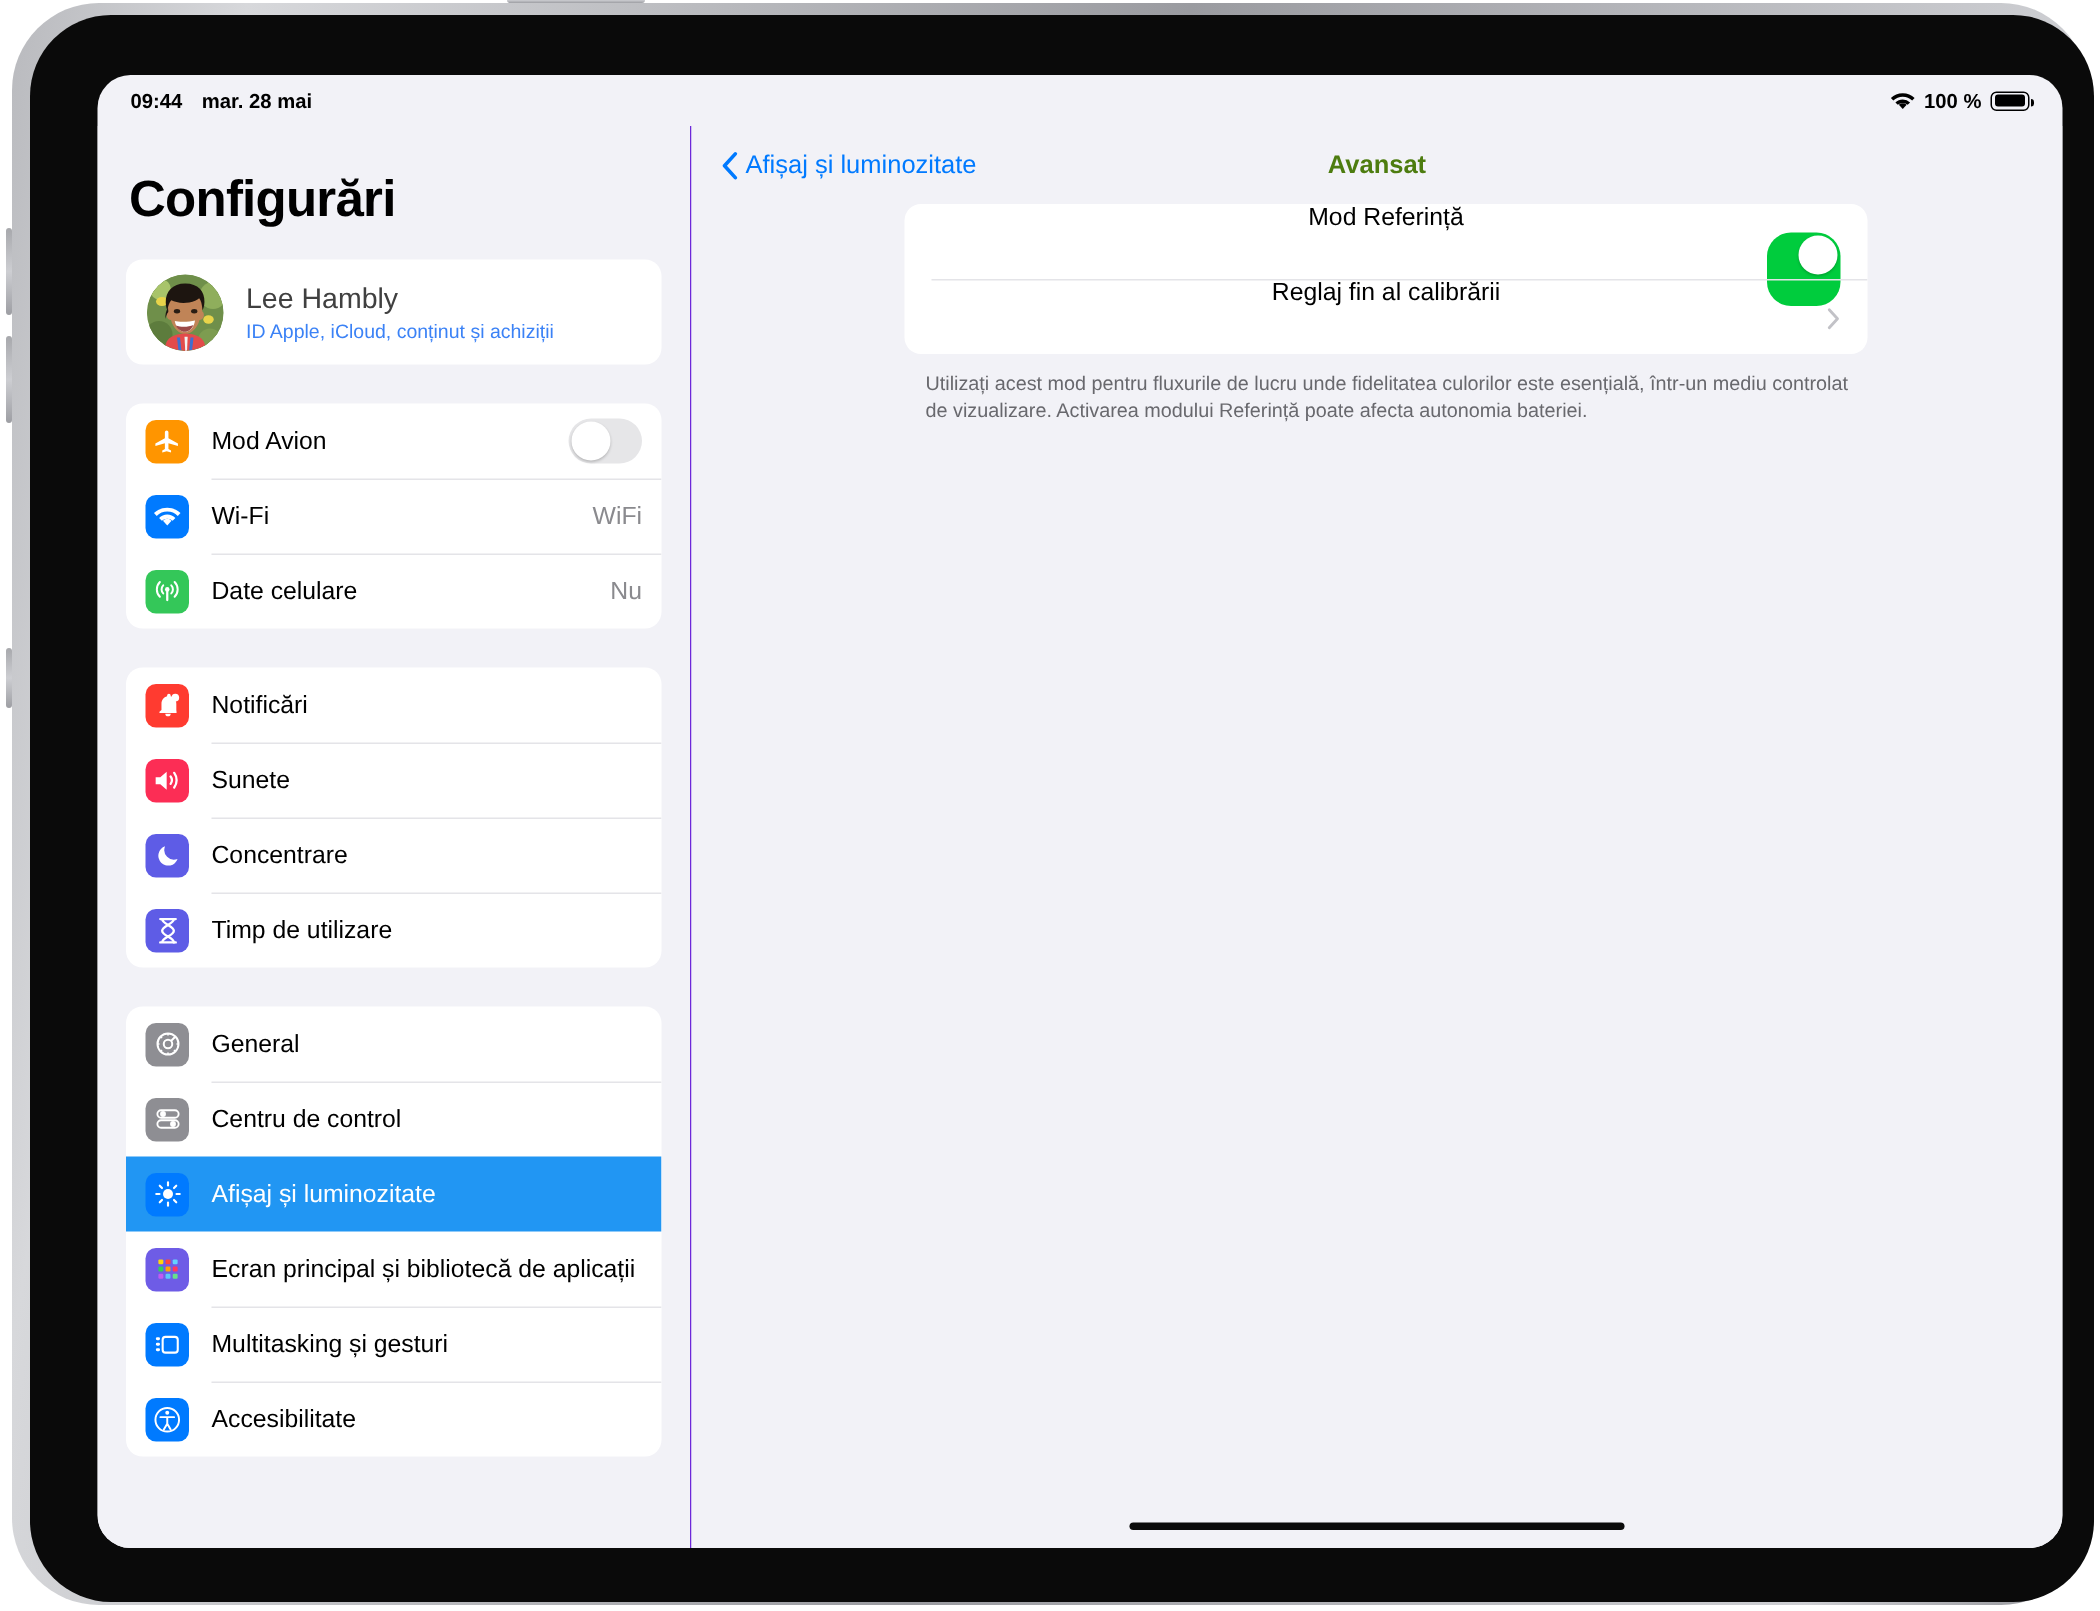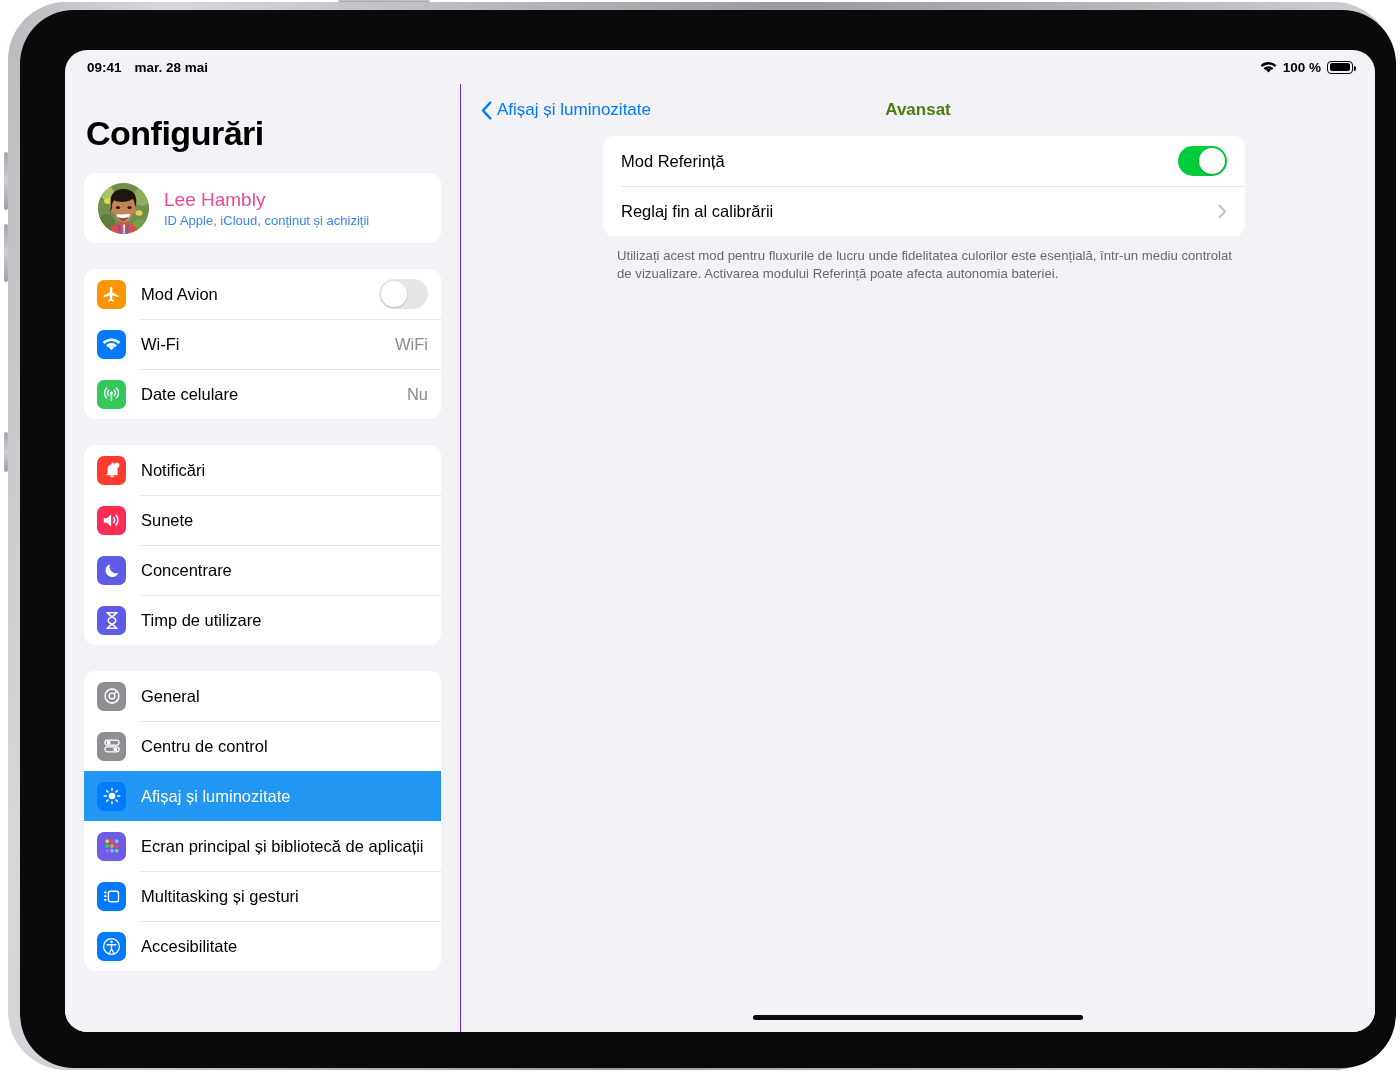--- a/index.html
+++ b/index.html
@@ -96,21 +96,21 @@
   .row.selected .row-label { color: #fff; }
 
   
   #account-card { display: flex; align-items: center; height: 70px; padding: 0 14px; }
   #avatar {
     width: 51px; height: 51px; border-radius: 50%;
     flex: 0 0 51px; margin-right: 15px; overflow: hidden;
     background: #7a9b54; position: relative;
   }
   #account-text { display: flex; flex-direction: column; gap: 2px; }
-  #account-name { font-size: 19px; color: #ec4899; }
+  #account-name { font-size: 19px; color: #404040; }
   #account-sub { font-size: 13px; color: #3b82f6; }
 
   
   .toggle { margin-left: auto; width: 49px; height: 30px; border-radius: 16px; position: relative; flex: 0 0 49px; }
   .toggle.off { background: #e6e6e8; }
   .toggle.on { background: #00cc3d; }
   .toggle .knob {
     position: absolute; top: 2px; width: 26px; height: 26px; border-radius: 50%;
     background: #fff; box-shadow: 0 1px 2px rgba(0,0,0,.22);
   }
@@ -127,21 +127,21 @@
     display: flex; align-items: center; gap: 5px;
     color: #007aff; font-size: 17px; cursor: pointer;
   }
   #nav-title {
     position: absolute; left: 0; right: 0; text-align: center;
     font-size: 17px; font-weight: bold; color: #4d7c0f; pointer-events: none;
   }
   #panel-wrap { padding: 0 46px 0 142px; }
   .pane-card { background: #fff; border-radius: 11px; overflow: hidden; max-width: 642px; }
   .pane-row {
-    display: flex; align-items: center; height: 50px; padding: 0 18px; position: relative;
+    display: flex; align-items: center; height: 50px; padding: 0 18px; position: relative; flex-direction: column;
   }
   .pane-row + .pane-row::before {
     content: ""; position: absolute; left: 18px; right: 0; top: 0; height: 1px; background: #e4e4e8;
   }
   .pane-label { font-size: 16.5px; color: #000; }
   .chevron-right { margin-left: auto; color: #c2c2c7; font-size: 19px; line-height: 1; }
   #panel-footer {
     max-width: 648px; margin-top: 11px; padding: 0 14px;
     font-size: 13.2px; line-height: 1.38; color: #68686d;
   }
@@ -161,21 +161,21 @@
   <div class="hw-btn" style="left:-4px; top:222px; width:4px; height:58px;"></div>
   <div class="hw-btn" style="left:-4px; top:430px; width:4px; height:40px;"></div>
   <div class="hw-btn" style="left:330px; top:-4px; width:92px; height:4px;"></div>
 
   <div id="ipad-bezel">
 
     <div id="screen">
 
       <div id="status-bar">
         <div id="status-left">
-          <span>09:41</span>
+          <span>09:44</span>
           <span>mar. 28 mai</span>
         </div>
         <div id="status-right">
           <span>
             <svg width="17" height="13" viewBox="0 0 17 13">
               <path d="M8.5 11.6 5.9 8.8a3.9 3.9 0 0 1 5.2 0z" fill="#000"></path>
               <path d="M8.5 1.1C5.4 1.1 2.6 2.3.6 4.3l1.6 1.7a9 9 0 0 1 12.6 0l1.6-1.7C14.4 2.3 11.6 1.1 8.5 1.1z" fill="#000"></path>
               <path d="M8.5 5.3c-1.9 0-3.6.7-4.9 2l1.6 1.6a4.9 4.9 0 0 1 6.6 0l1.6-1.6a7 7 0 0 0-4.9-2z" fill="#000"></path>
             </svg>
           </span>

